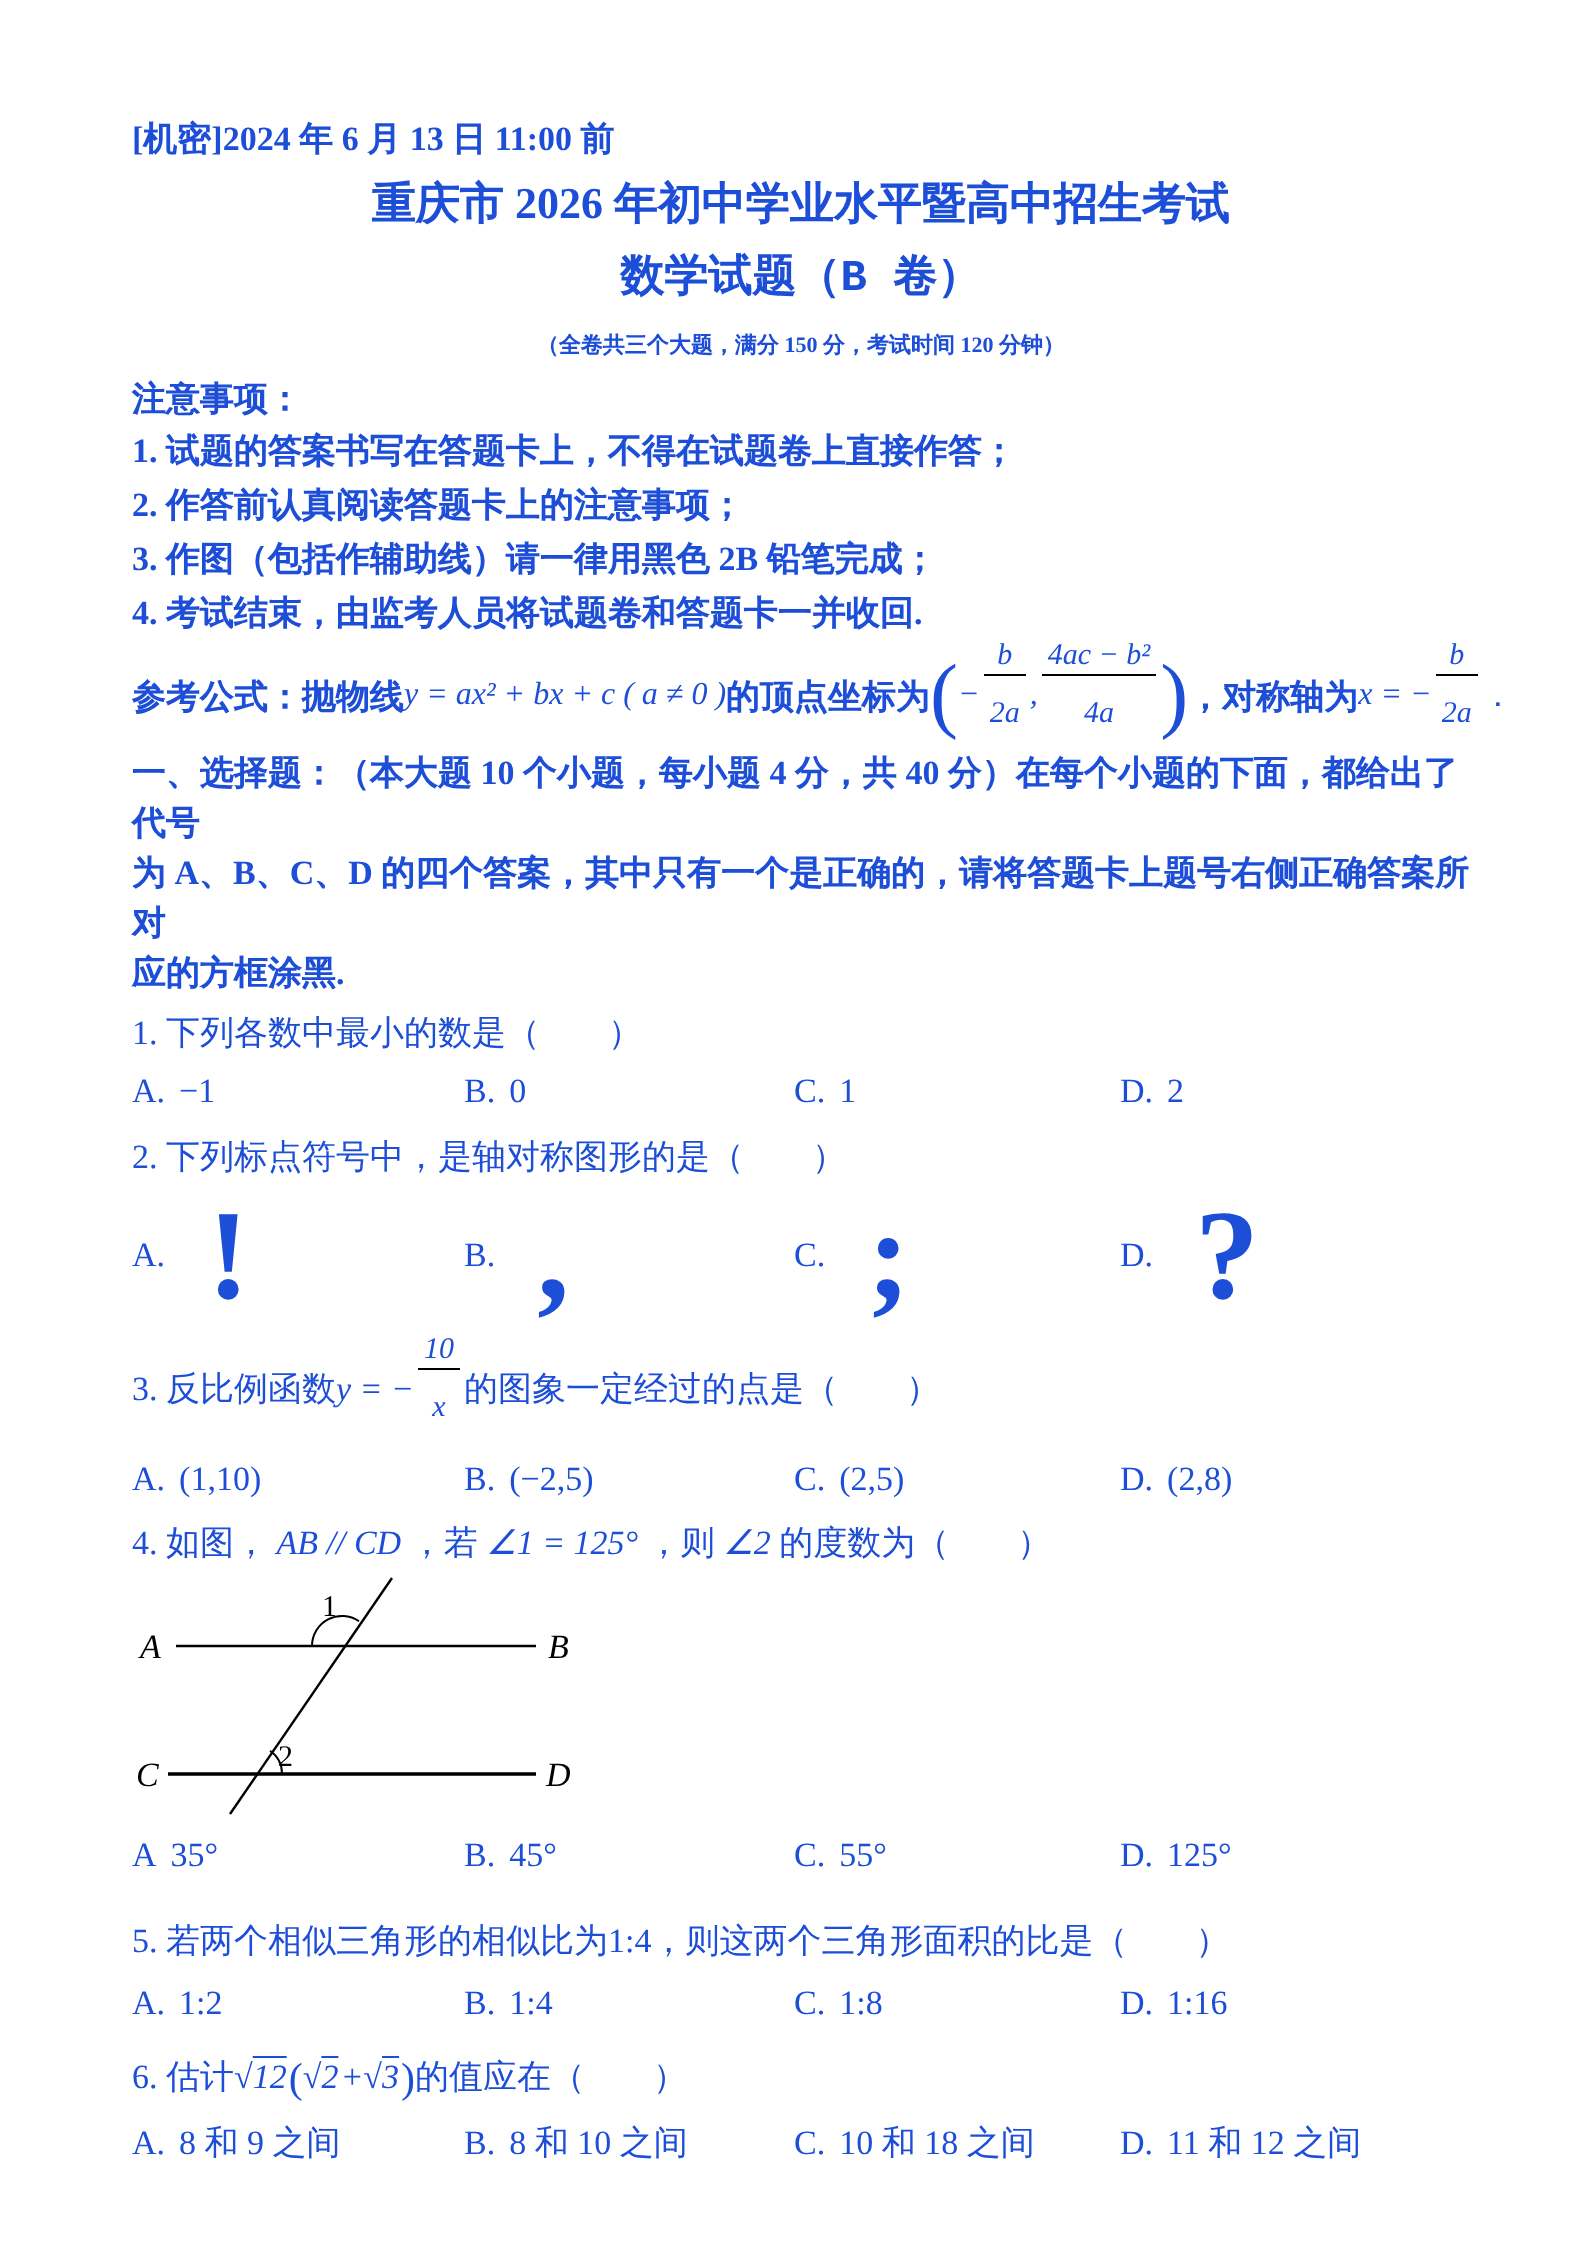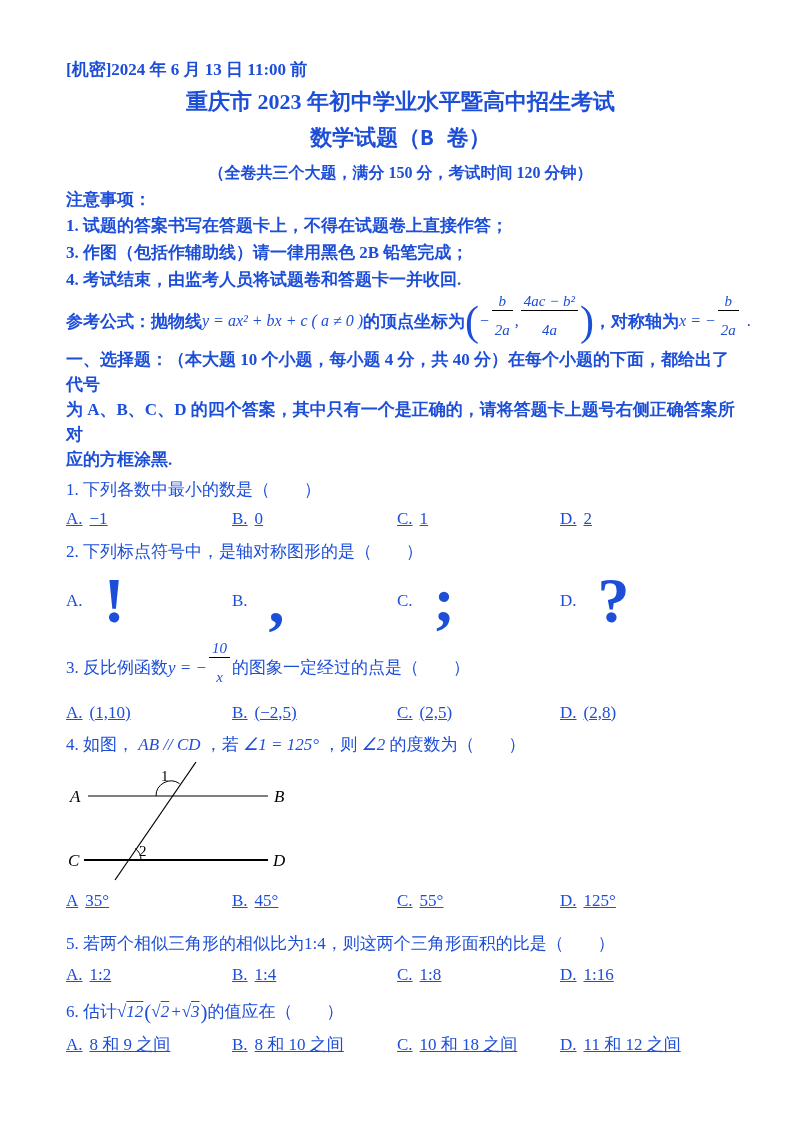--- a/index.html
+++ b/index.html
@@ -9,35 +9,35 @@
     background:#ffffff;color:#1d4ed8;
     box-sizing:border-box;
     padding:60px 58px 0 66px;
     font-family:"Liberation Serif","DejaVu Serif",serif;
     font-size:17px;
     overflow:hidden;
   }
   .secrecy{font-weight:bold;font-size:17px;line-height:20px;}
   .title1{margin-top:8px;text-align:center;font-weight:bold;font-size:22px;line-height:28px;}
   .title2{margin-top:10px;text-align:center;font-weight:bold;font-size:22px;line-height:28px;font-family:Liberation Mono, monospace;}
-  .meta{margin-top:8px;text-align:center;font-weight:bold;font-size:16px;line-height:22px;}
+  .meta{margin-top:8px;text-align:center;font-weight:bold;font-size:11px;line-height:22px;}
   .notice-h{margin-top:4px;font-weight:bold;line-height:24px;}
   .ni{font-weight:bold;line-height:27px;}
   .formula{margin-top:2px;height:52px;display:flex;align-items:center;font-size:16px;white-space:nowrap;}
   .fb{font-weight:bold;font-size:17px;}
   .mi{font-style:italic;font-family:"Liberation Serif",serif;}
   .frac{display:inline-block;vertical-align:middle;text-align:center;line-height:1.12;font-size:15px;margin:0 2px;}
   .fnum{display:block;border-bottom:1px solid #000;padding:0 3px;}
   .fden{display:block;padding:11px 3px;}
   .bigp{font-size:42px;font-weight:400;line-height:0;vertical-align:middle;display:inline-block;}
   .intro{font-weight:bold;line-height:25px;}
   .intro-first{margin-top:0px;}
   .stem{margin-top:6px;line-height:24px;}
   .stem-flex{display:flex;align-items:center;white-space:nowrap;}
-  .opts{display:grid;grid-template-columns:166px 165px 163px auto;margin-top:6px;line-height:22px;text-decoration:underline;}
+  .opts{display:grid;grid-template-columns:166px 165px 163px auto;margin-top:6px;line-height:22px;}
   .opt{white-space:nowrap;}
   .ol{margin-right:7px;}
   .symrow{display:grid;grid-template-columns:166px 165px 163px auto;height:70px;align-items:center;margin-top:2px;}
   .symcell{display:flex;align-items:center;}
   .sym{font-size:64px;font-weight:bold;line-height:58px;margin-left:14px;font-family:"Liberation Serif",serif;}
   .rad{text-decoration:overline;padding-right:1px;}
   .mp{font-size:21px;vertical-align:-2px;}
   .fig{margin:4px 0 0 2px;display:block;}
   .fl{stroke:#000;stroke-width:1.2;fill:none;}
   .thick{stroke-width:1.8;}
@@ -47,26 +47,27 @@
   .mt20{margin-top:20px;}
   .mt8{margin-top:8px;}
   .mt10{margin-top:10px;}
 </style>
 </head>
 <body>
 
 <div class="page">
 
   <div class="secrecy">[机密]2024 年 6 月 13 日 11:00 前</div>
-  <div class="title1">重庆市 2023 年初中学业水平暨高中招生考试</div>
+  <div class="title1">重庆市 2026 年初中学业水平暨高中招生考试</div>
   <div class="title2">数学试题（B 卷）</div>
   <div class="meta">（全卷共三个大题，满分 150 分，考试时间 120 分钟）</div>
 
   <div class="notice-h">注意事项：</div>
   <div class="ni">1. 试题的答案书写在答题卡上，不得在试题卷上直接作答；</div>
+  <div class="ni">2. 作答前认真阅读答题卡上的注意事项；</div>
   <div class="ni">3. 作图（包括作辅助线）请一律用黑色 2B 铅笔完成；</div>
   <div class="ni">4. 考试结束，由监考人员将试题卷和答题卡一并收回.</div>
 
   <div class="formula">
     <span class="fb">参考公式：抛物线 </span>
     <span class="mi">y = ax² + bx + c ( a ≠ 0 ) </span>
     <span class="fb">的顶点坐标为</span>
     <span class="bigp">(</span>
     <span class="mi">−</span>
     <span class="frac mi">

